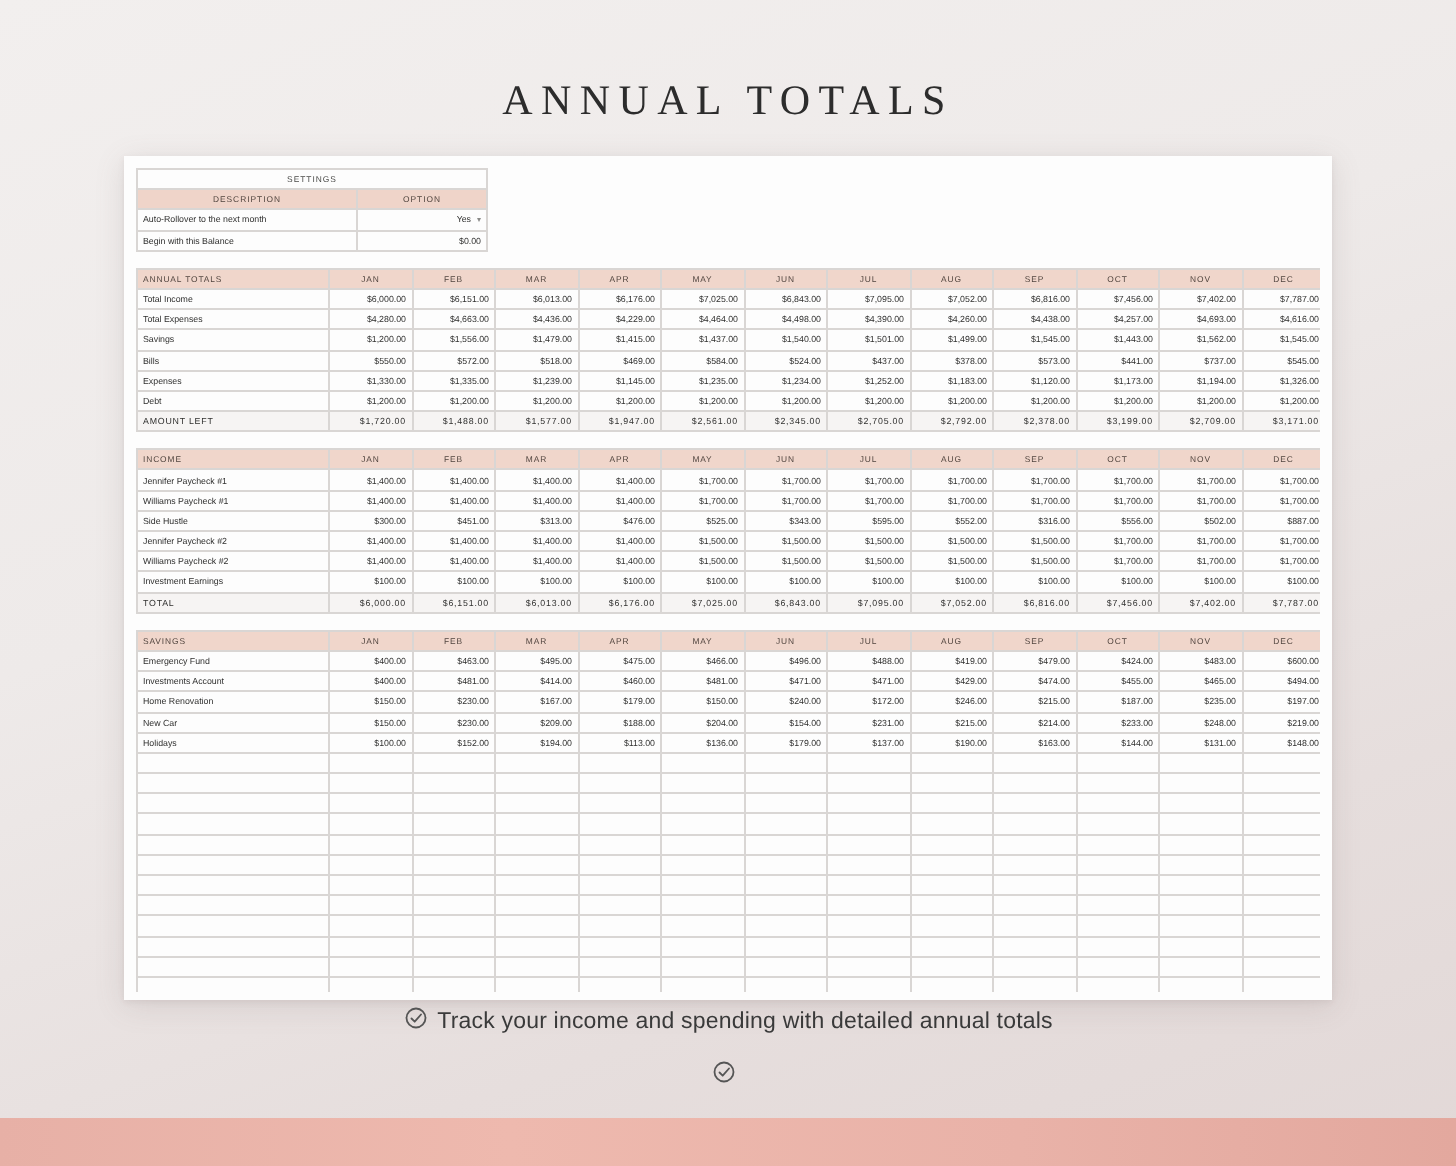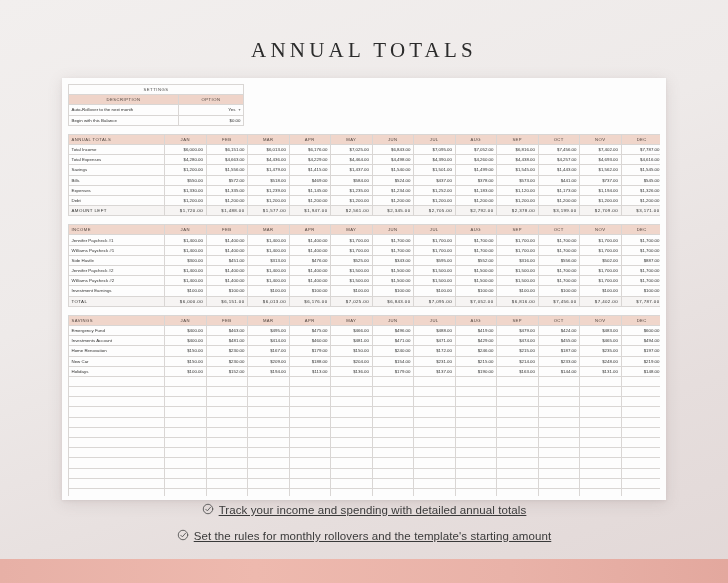--- a/index.html
+++ b/index.html
@@ -109,21 +109,20 @@
   .bullets {
     position: absolute;
     left: 0; right: 0; top: 503px;
     text-align: center;
   }
   .bullet-line {
     font-size: 11.5px;
     color: #3a3a3a;
     margin: 0 0 12px 0;
     letter-spacing: .1px;
-    text-decoration: underline;
   }
   .bullet-ico {
     display: inline-block;
     vertical-align: -1px;
     margin-right: 5px;
     color: #555;
   }
 
   
   .bottom-bar {
@@ -763,17 +762,17 @@
           <polyline points="7.5,12.5 10.7,15.7 17,8.5"></polyline>
         </svg>
     </span><span>Track your income and spending with detailed annual totals</span>
   </p>
   <p class="bullet-line">
     <span class="bullet-ico">
       <svg width="12" height="12" viewBox="0 0 24 24" fill="none" stroke="#555" stroke-width="1.8" stroke-linecap="round" stroke-linejoin="round">
           <circle cx="12" cy="12" r="9.5"></circle>
           <polyline points="7.5,12.5 10.7,15.7 17,8.5"></polyline>
         </svg>
-    </span><span>Set the rules for monthly rollovers and the template's starting amount</span>
+    </span>
   </p>
 </div>
 
 <div class="bottom-bar"></div>
 
 </body></html>

